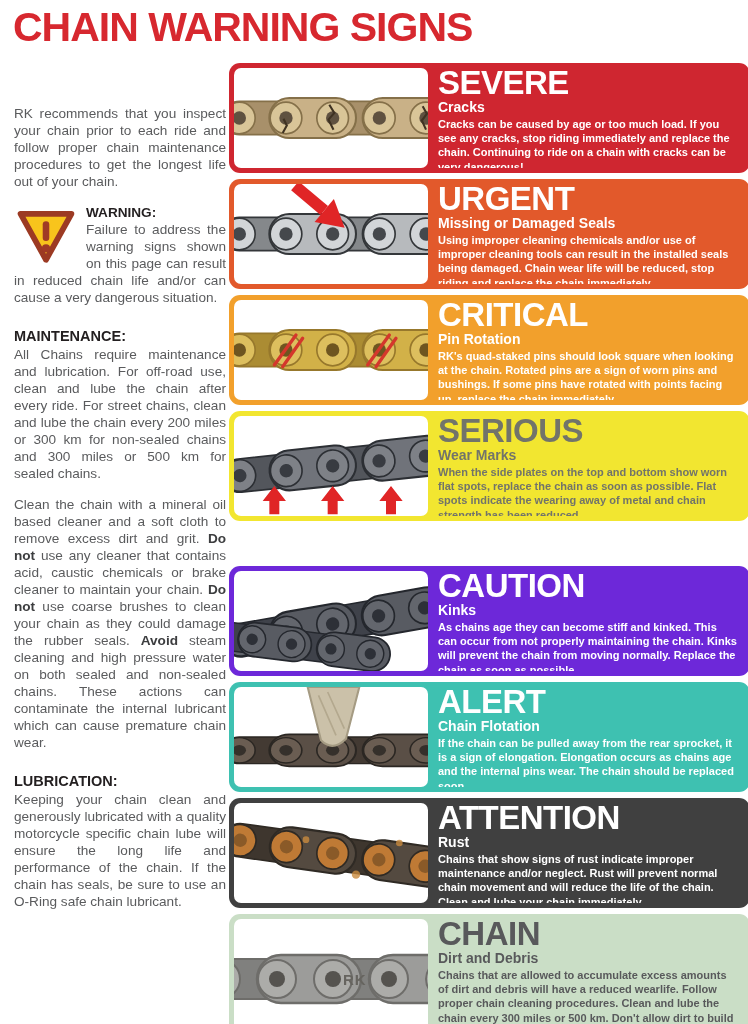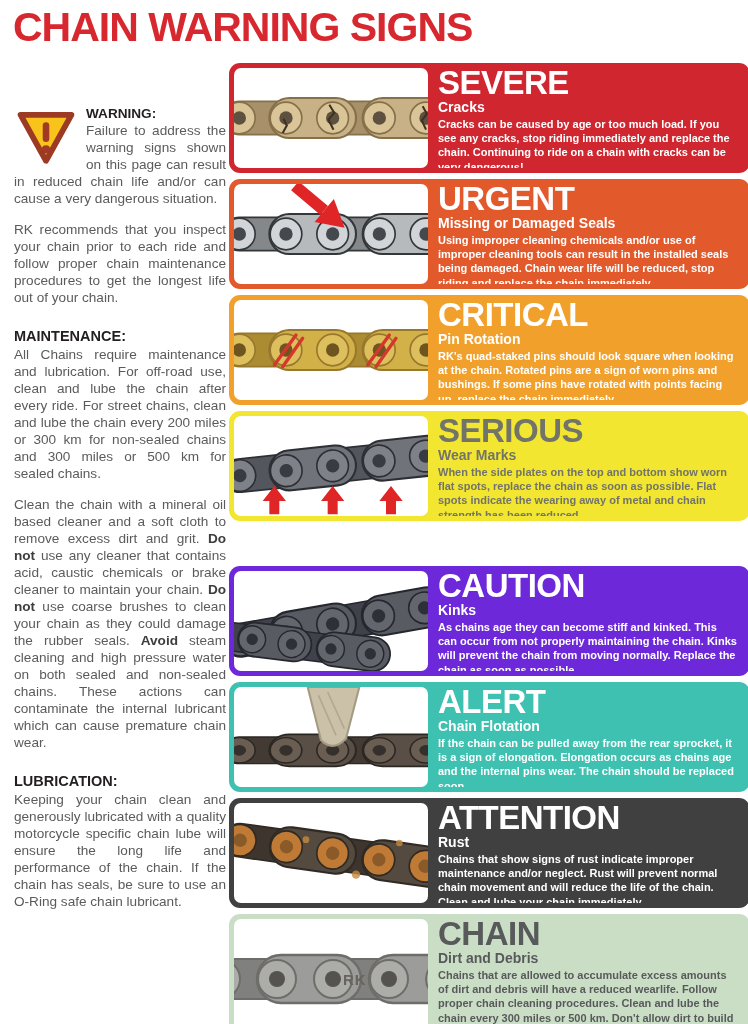--- a/index.html
+++ b/index.html
@@ -59,30 +59,30 @@
       <circle cx="132" cy="60" r="8" fill="var(--pin,#333)"></circle>
       <circle cx="188" cy="60" r="8" fill="var(--pin,#333)"></circle>
       <circle cx="244" cy="60" r="8" fill="var(--pin,#333)"></circle>
     </g>
   </defs>
 </svg>
 
 <h1 class="page-title" style="color: rgb(215, 40, 47);">CHAIN WARNING SIGNS</h1>
 
 <div class="sidebar">
+  <p>RK recommends that you inspect your chain prior to each ride and follow proper chain maintenance procedures to get the longest life out of your chain.</p>
   <p>
     <svg class="warn-tri" viewBox="0 0 78 70">
       <polygon points="8,8 70,8 39,64" fill="#f8c41c" stroke="#9c3a23" stroke-width="7" stroke-linejoin="round"></polygon>
       <rect x="35" y="17" width="8" height="24" rx="4" fill="#a03a25"></rect>
       <circle cx="39" cy="50" r="5" fill="#a03a25"></circle>
     </svg>
     <span class="head">WARNING:</span><br>
     <span>Failure to address the warning signs shown on this page can result in reduced chain life and/or can cause a very dangerous situation.</span>
   </p>
-  <p>RK recommends that you inspect your chain prior to each ride and follow proper chain maintenance procedures to get the longest life out of your chain.</p>
   <div class="section-head">MAINTENANCE:</div>
   <p>All Chains require maintenance and lubrication. For off-road use, clean and lube the chain after every ride. For street chains, clean and lube the chain every 200 miles or 300 km for non-sealed chains and 300 miles or 500 km for sealed chains.</p>
   <p><span>Clean the chain with a mineral oil based cleaner and a soft cloth to remove excess dirt and grit. </span><span class="b">Do not</span><span> use any cleaner that contains acid, caustic chemicals or brake cleaner to maintain your chain. </span><span class="b">Do not</span><span> use coarse brushes to clean your chain as they could damage the rubber seals. </span><span class="b">Avoid</span><span> steam cleaning and high pressure water on both sealed and non-sealed chains. These actions can contaminate the internal lubricant which can cause premature chain wear.</span></p>
   <div class="section-head">LUBRICATION:</div>
   <p>Keeping your chain clean and generously lubricated with a quality motorcycle specific chain lube will ensure the long life and performance of the chain. If the chain has seals, be sure to use an O-Ring safe chain lubricant.</p>
 </div>
 
 <div class="panels">
 
   <div class="panel" style="background-color: rgb(207, 38, 48);">

